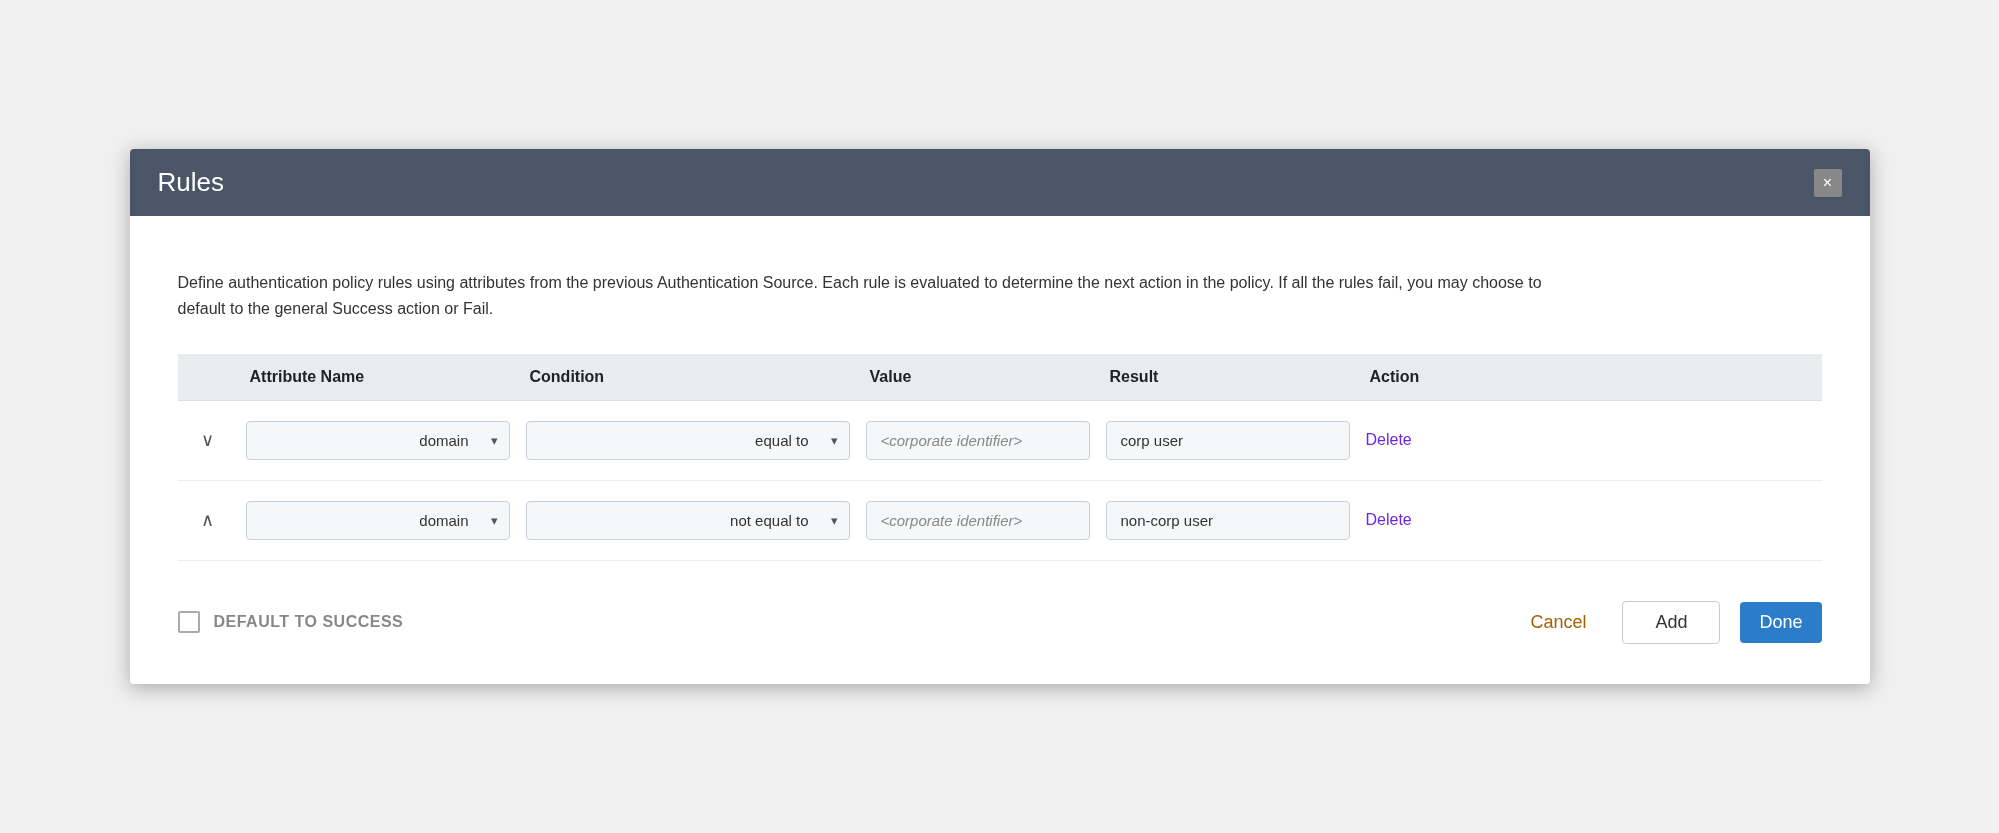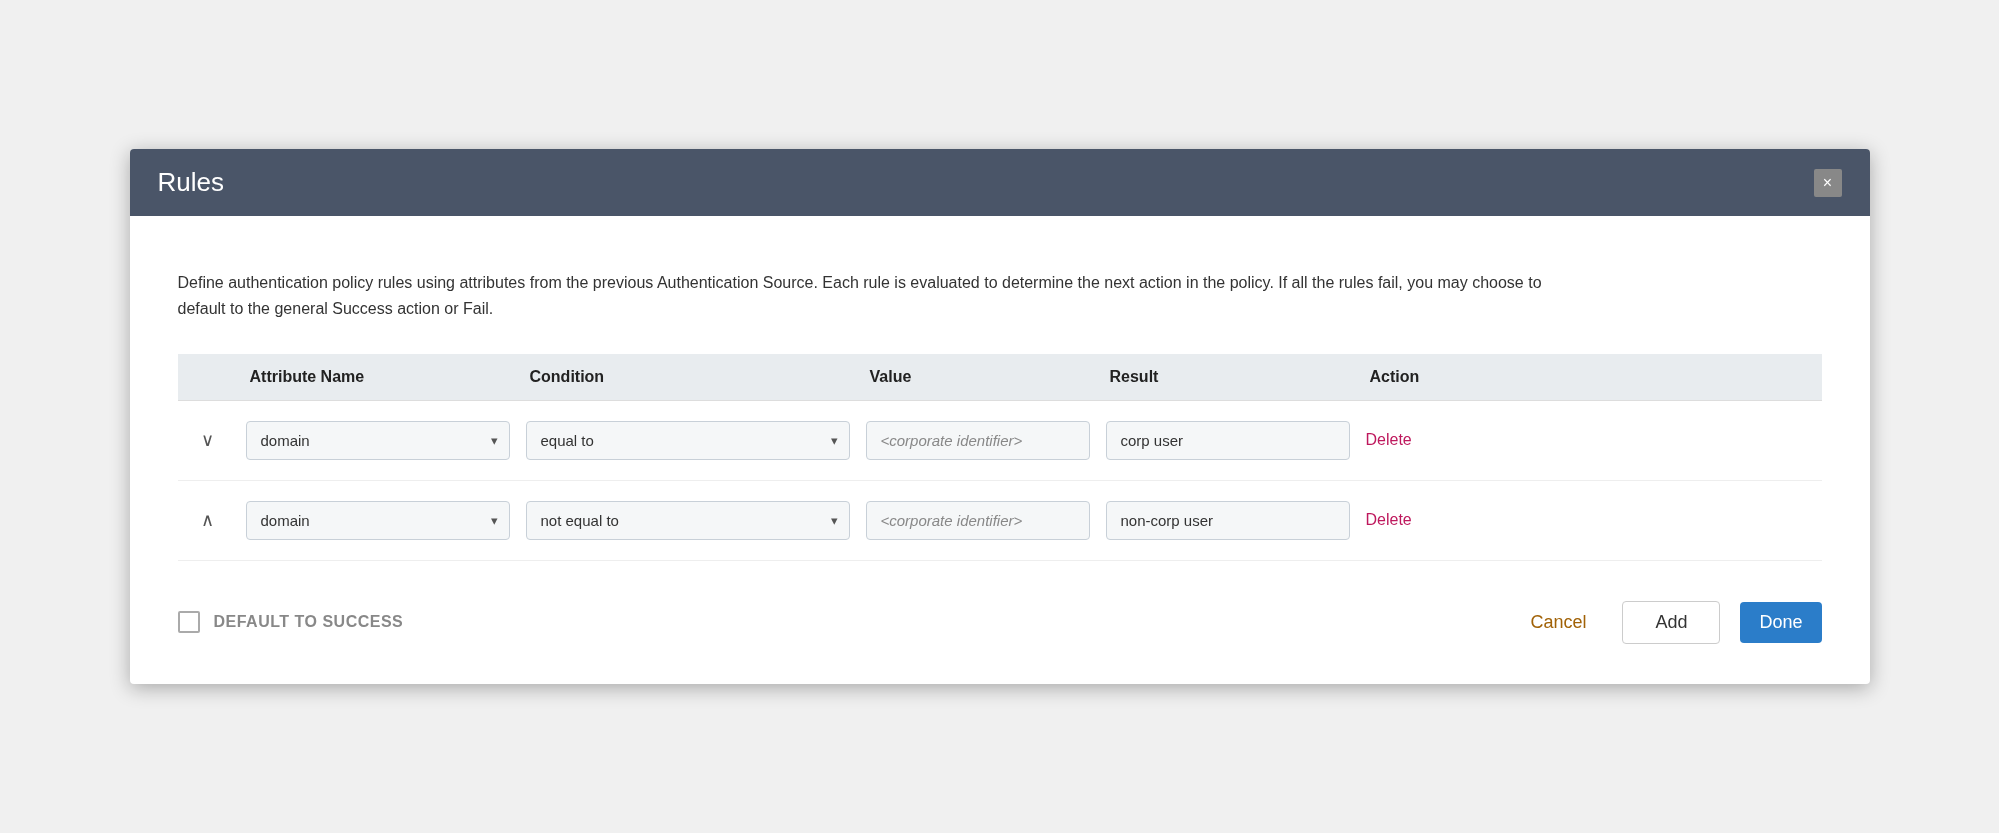--- a/index.html
+++ b/index.html
@@ -97,20 +97,21 @@
     .select-control {
       width: 100%;
       padding: 10px 40px 10px 14px;
       border: 1px solid #c8d0d8;
       border-radius: 4px;
       background: #f5f7f8;
       font-size: 15px;
       color: #333;
       appearance: none;
       cursor: pointer;
+      text-align: right;
     }
     .select-arrow {
       position: absolute;
       right: 20px;
       top: 50%;
       transform: translateY(-50%);
       pointer-events: none;
       color: #555;
       font-size: 13px;
     }
@@ -139,21 +140,21 @@
       font-size: 15px;
       color: #333;
     }
     .action-cell {
       padding: 0 8px;
       display: flex;
       align-items: center;
       justify-content: flex-start;
     }
     .delete-link {
-      color: #be185d;
+      color: #6d28d9;
       font-size: 16px;
       cursor: pointer;
       text-decoration: none;
       background: none;
       border: none;
     }
     .footer-row {
       display: flex;
       align-items: center;
       justify-content: space-between;

